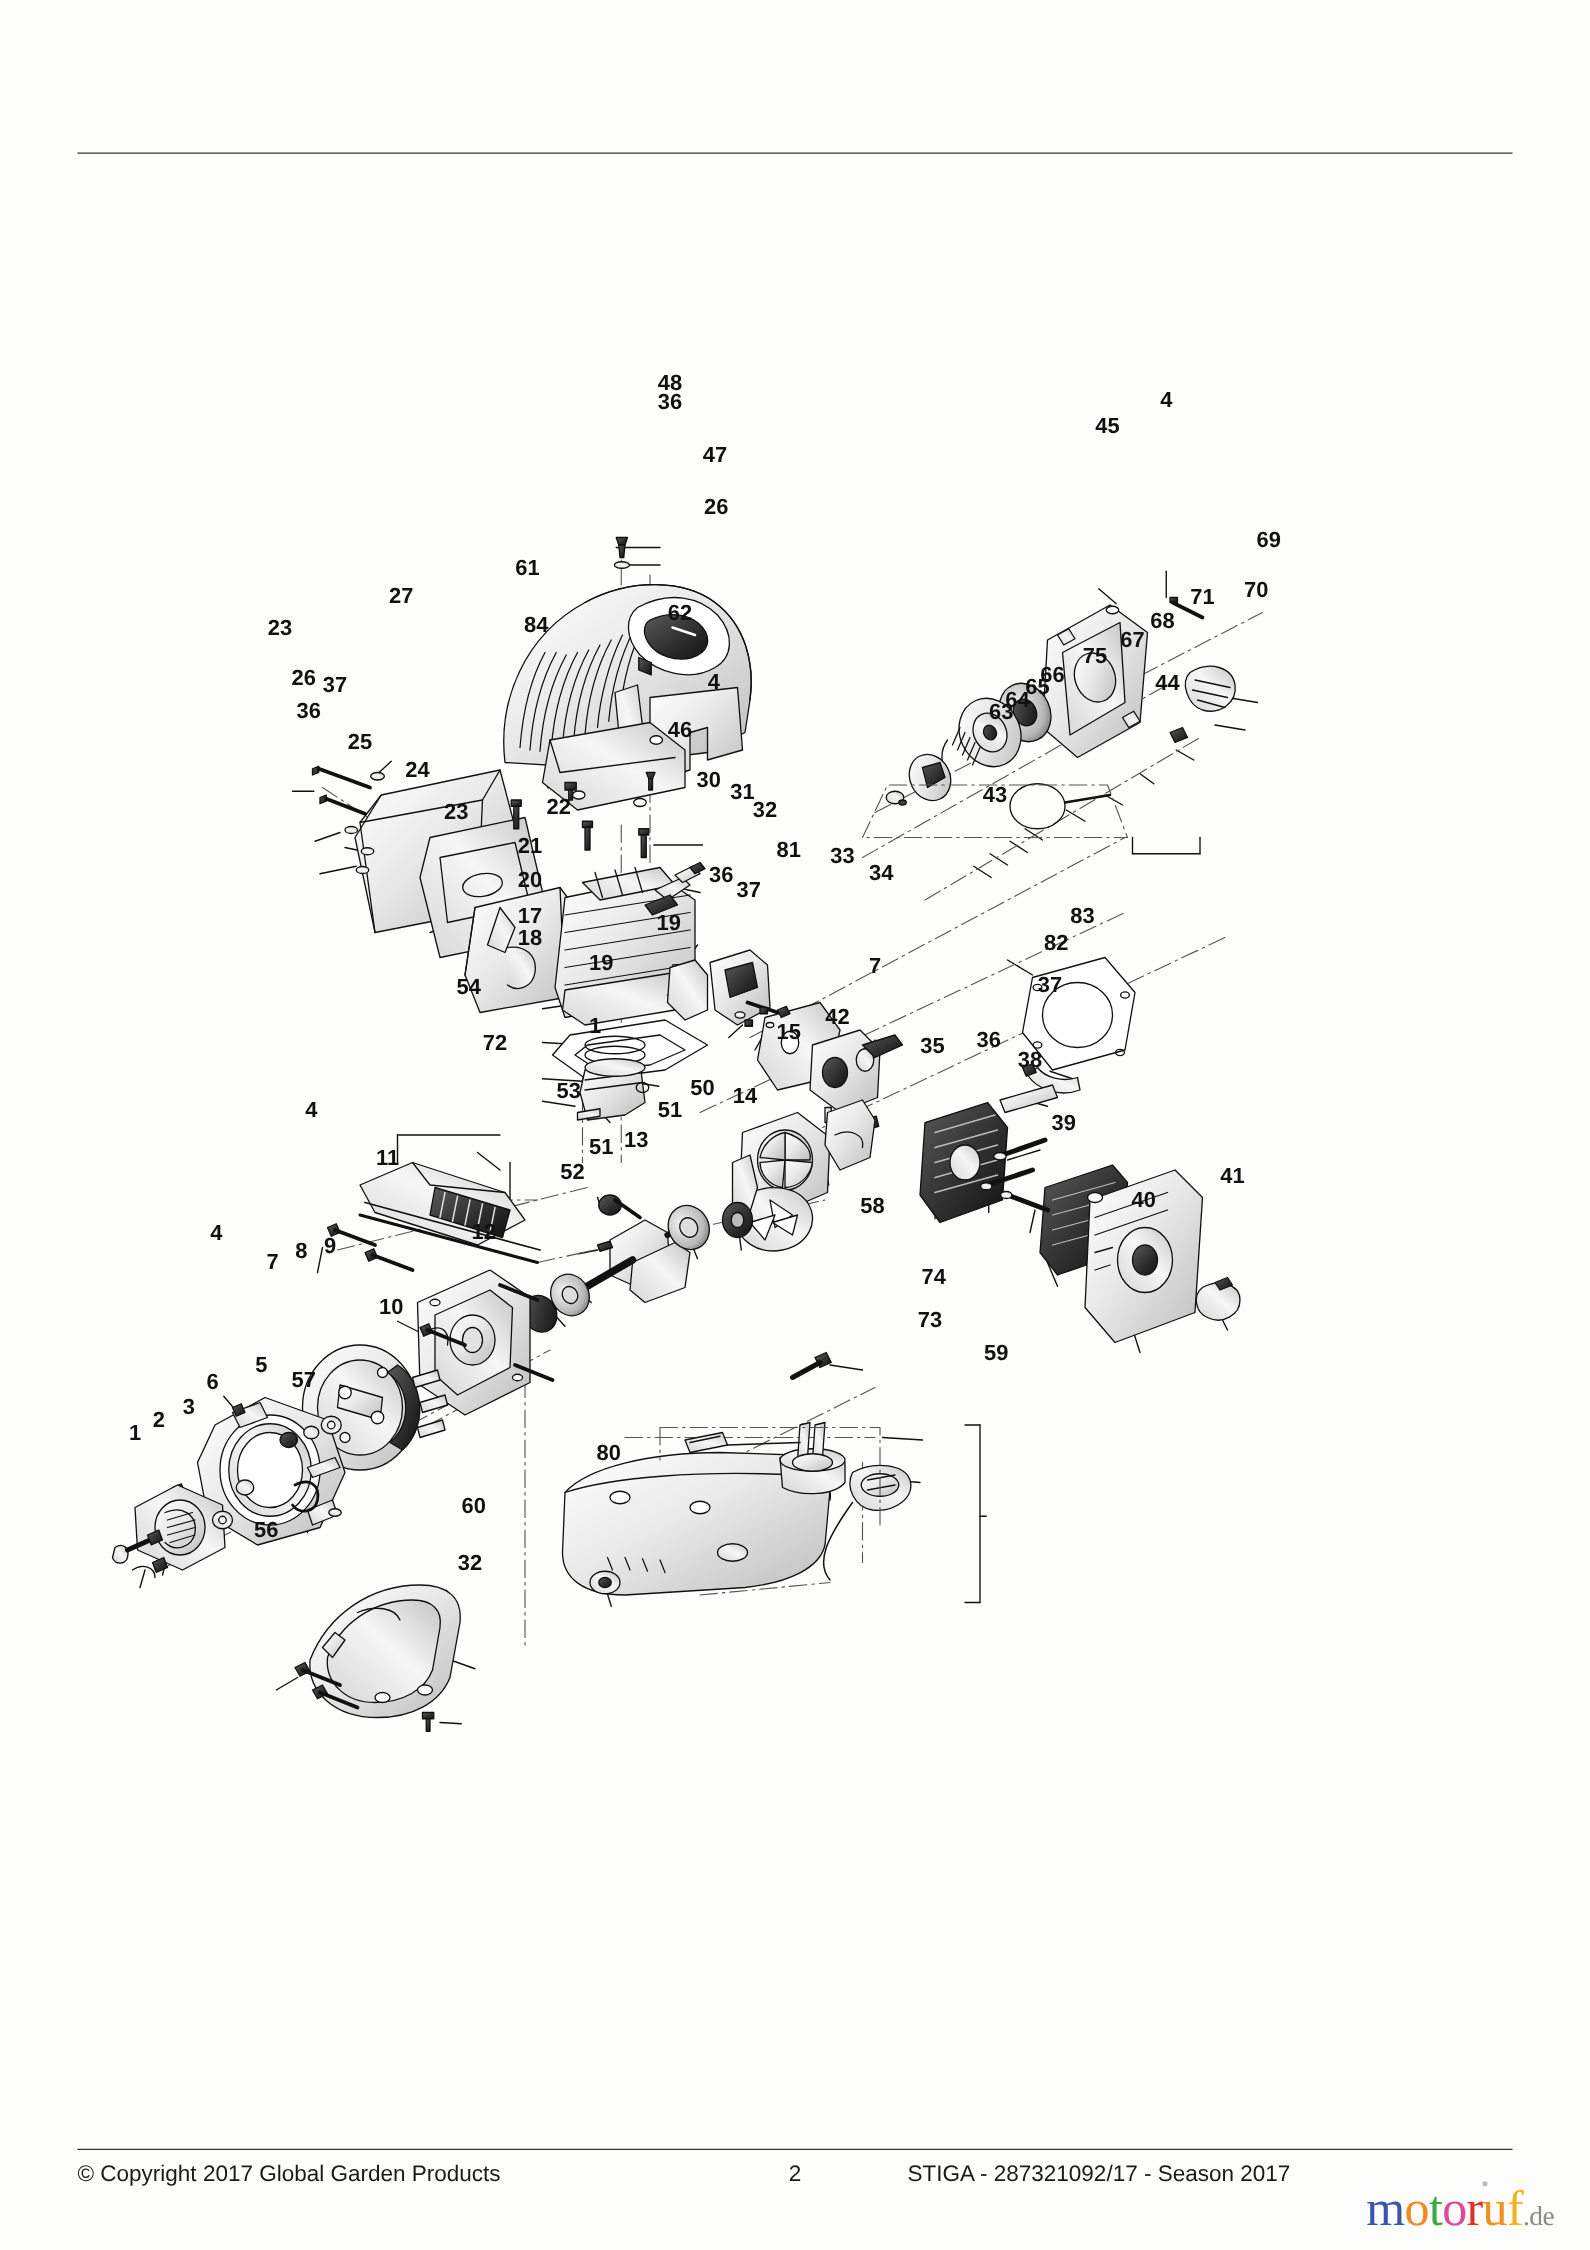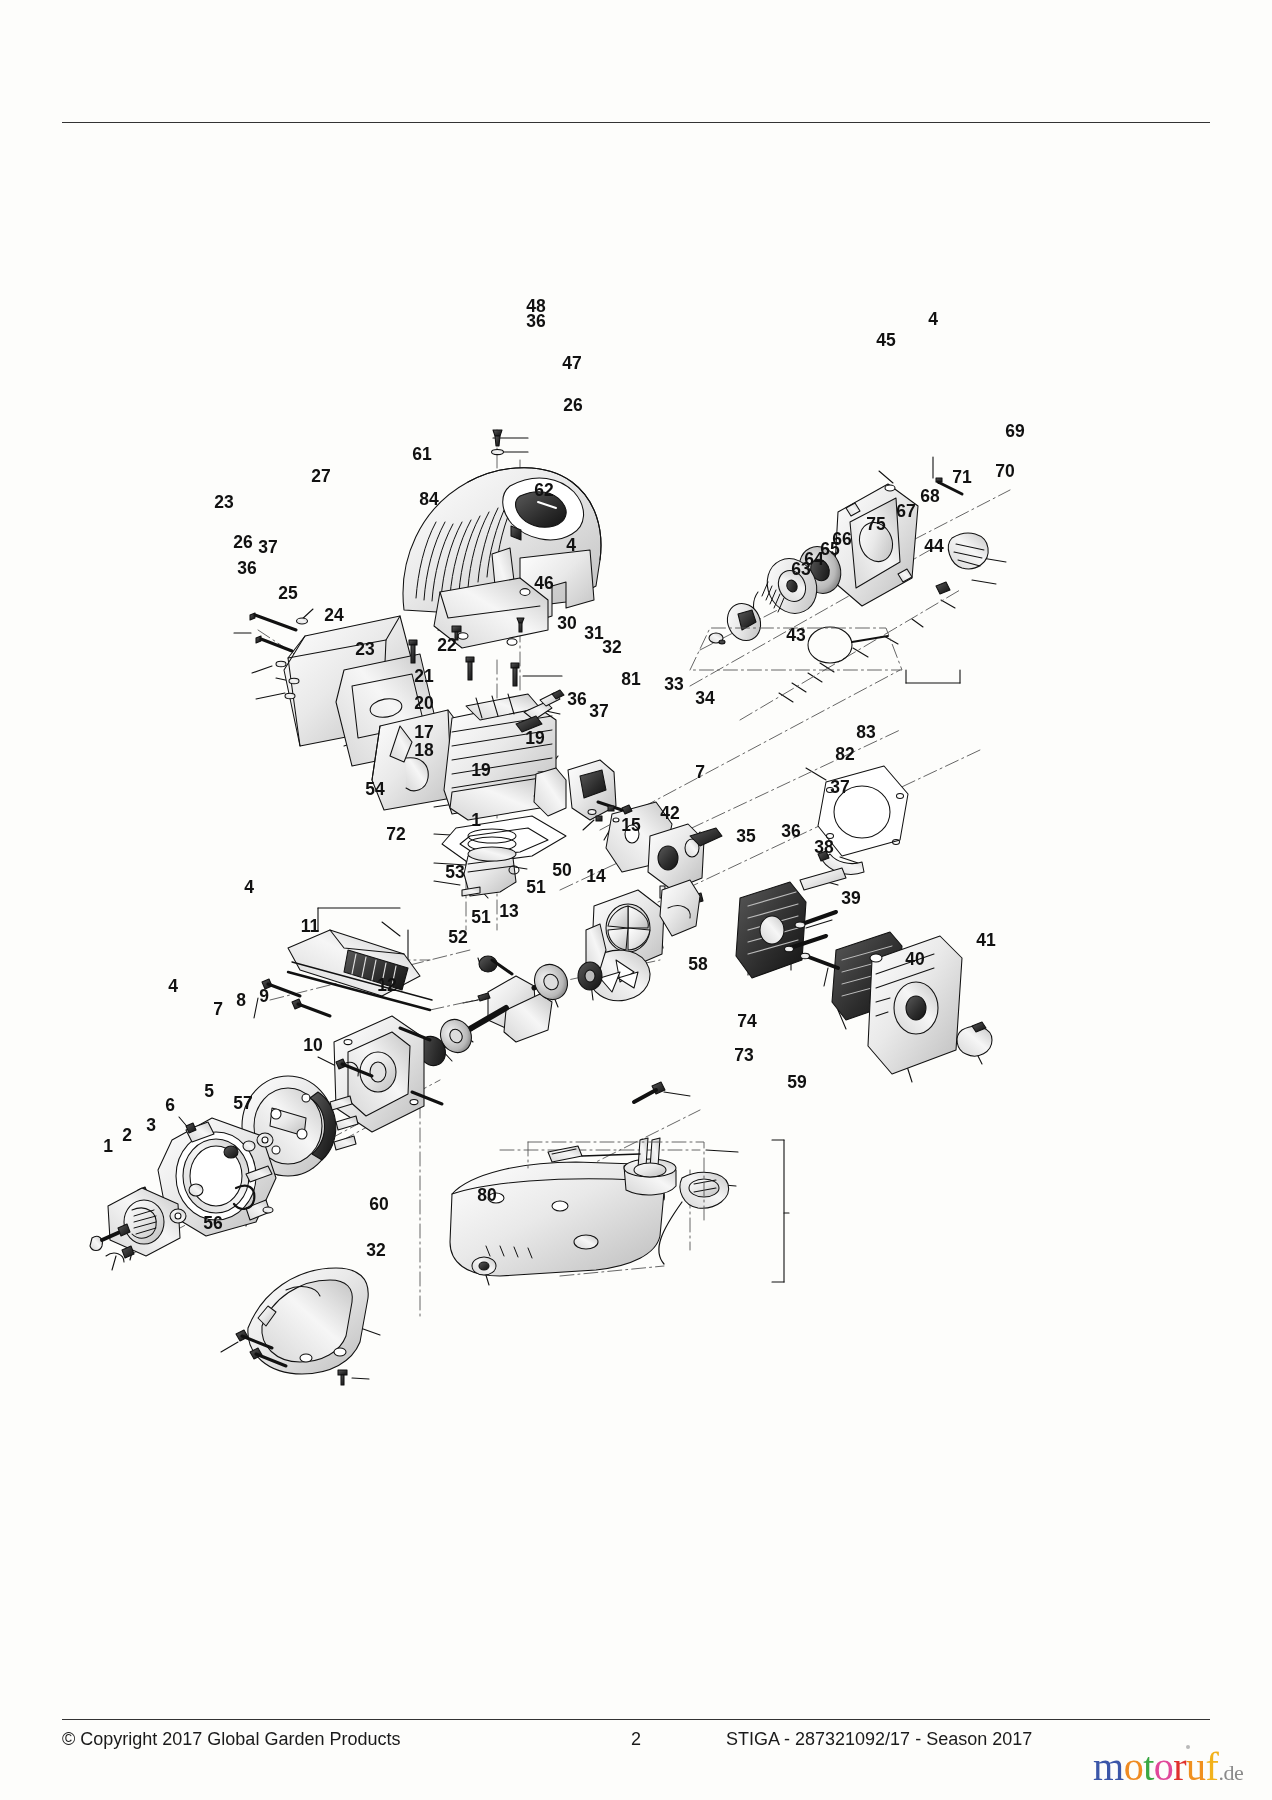--- a/index.html
+++ b/index.html
@@ -767,21 +767,21 @@
         <div class="lbl" style="left: 313px; top: 916px;">10</div>
         <div class="lbl" style="left: 747px; top: 892px;">74</div>
         <div class="lbl" style="left: 744px; top: 926px;">73</div>
         <div class="lbl" style="left: 209px; top: 962px;">5</div>
         <div class="lbl" style="left: 243px; top: 974px;">57</div>
         <div class="lbl" style="left: 170px; top: 976px;">6</div>
         <div class="lbl" style="left: 151px; top: 996px;">3</div>
         <div class="lbl" style="left: 797px; top: 953px;">59</div>
         <div class="lbl" style="left: 108px; top: 1017px;">1</div>
         <div class="lbl" style="left: 127px; top: 1006px;">2</div>
-        <div class="lbl" style="left: 487px; top: 1066px; text-align: center;">80</div>
+        <div class="lbl" style="left: 487px; top: 1033px; text-align: center;">80</div>
         <div class="lbl" style="left: 379px; top: 1075px;">60</div>
         <div class="lbl" style="left: 213px; top: 1094px;">56</div>
         <div class="lbl" style="left: 376px; top: 1121px;">32</div>
       </div>
   </div>
 
   <div class="ftr-rule"></div>
   <div class="ftr ftr-left">© Copyright 2017 Global Garden Products</div>
   <div class="ftr ftr-page">2</div>
   <div class="ftr ftr-right">STIGA - 287321092/17 - Season 2017</div>

